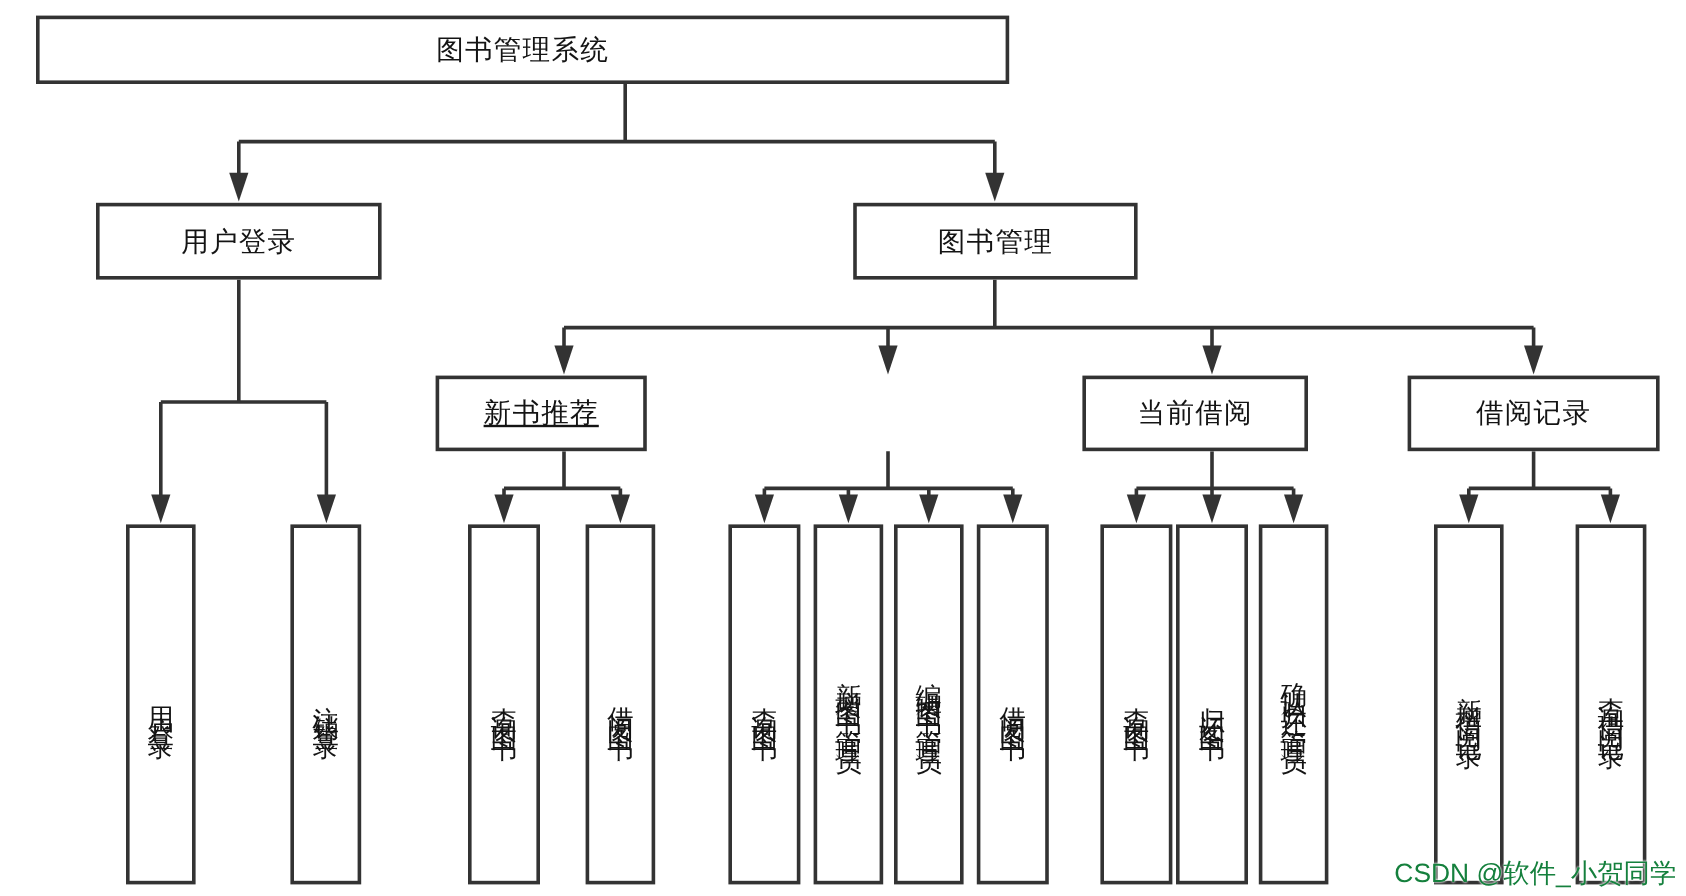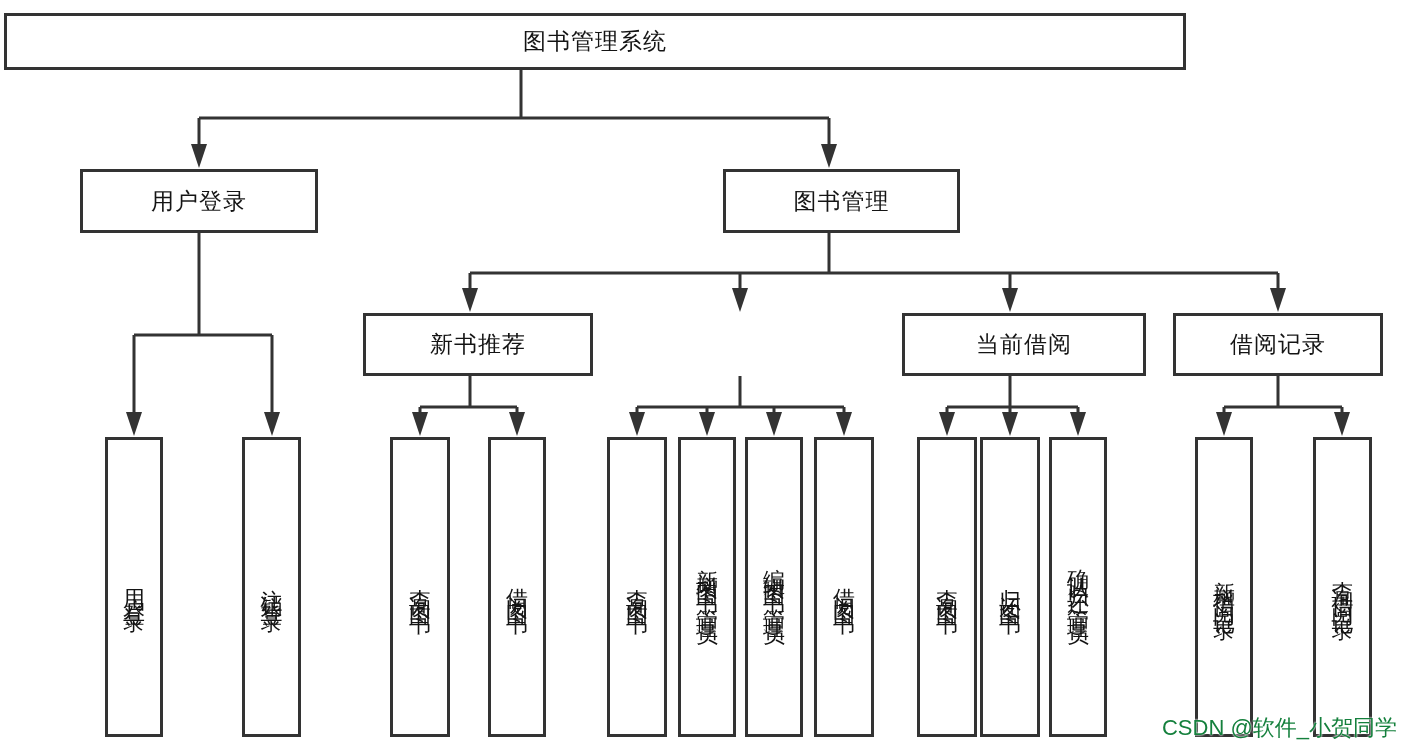--- a/index.html
+++ b/index.html
@@ -57,35 +57,35 @@
       <polygon points="766,412 782,412 774,436"></polygon>
       <polygon points="836,412 852,412 844,436"></polygon>
       <polygon points="939,412 955,412 947,436"></polygon>
       <polygon points="1002,412 1018,412 1010,436"></polygon>
       <polygon points="1070,412 1086,412 1078,436"></polygon>
       <polygon points="1216,412 1232,412 1224,436"></polygon>
       <polygon points="1334,412 1350,412 1342,436"></polygon>
     </g>
   </svg>
 
-  <div class="node h" style="left:4px; top:13px; width:1182px; height:57px;">
+  <div class="node h" style="left:30px; top:13px; width:811px; height:57px;">
     <span>图书管理系统</span>
   </div>
 
   <div class="node h" style="left:80px; top:169px; width:238px; height:64px;">
     <span>用户登录</span>
   </div>
-  <div class="node h" style="left:711px; top:169px; width:237px; height:64px;margin-left:12px;">
+  <div class="node h" style="left:711px; top:169px; width:237px; height:64px;">
     <span>图书管理</span>
   </div>
 
-  <div class="node h" style="left:363px; top:313px; width:230px; height:63px;">
+  <div class="node h" style="left:363px; top:313px; width:176px; height:63px;text-decoration:underline;">
     <span>新书推荐</span>
   </div>
-  <div class="node h" style="left:902px; top:313px; width:244px; height:63px;">
+  <div class="node h" style="left:902px; top:313px; width:188px; height:63px;">
     <span>当前借阅</span>
   </div>
   <div class="node h" style="left:1173px; top:313px; width:210px; height:63px;">
     <span>借阅记录</span>
   </div>
 
   <div class="node v" style="left:105px; top:437px; width:58px; height:300px;">
     <span class="vt">用户登录</span>
   </div>
   <div class="node v" style="left:242px; top:437px; width:59px; height:300px;">

